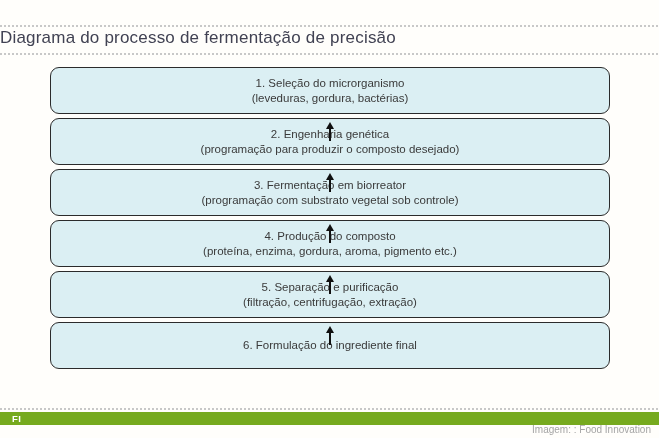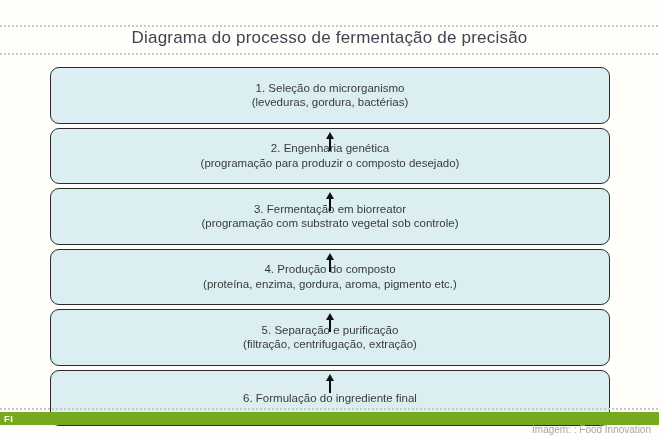--- a/index.html
+++ b/index.html
@@ -20,25 +20,24 @@
   }
   .dotted{
     position:absolute;left:0;right:0;height:2px;
     background-image:repeating-linear-gradient(90deg,#c8c8c8 0 2px,transparent 2px 4px);
   }
   .dotted.d1{top:25px;}
   .dotted.d2{top:53px;}
   .dotted.d3{top:408px;}
   .title{
     position:absolute;top:28px;left:0;right:0;margin:0;
-    text-align:center;
     font-size:17px;font-weight:500;color:#414253;letter-spacing:.2px;
   }
   .diagram{
-    position:absolute;top:67px;left:50px;width:560px;height:359px;
+    position:absolute;top:67px;left:50px;width:560px;height:302px;
     display:flex;flex-direction:column;gap:4px;
   }
   .step-box{
     position:relative;flex:1;
     background:#dbeff3;
     border:1.4px solid #2b2b2b;
     border-radius:9px;
     display:flex;flex-direction:column;align-items:center;justify-content:center;
     text-align:center;
     color:#3a3a3a;font-size:11.5px;line-height:14.5px;
@@ -56,21 +55,21 @@
     border-bottom:7px solid #101010;
   }
   .arrow::after{
     content:"";position:absolute;top:5px;bottom:0;left:50%;margin-left:-1px;
     width:2px;background:#101010;
   }
   .bottom-bar{
     position:absolute;top:412px;left:0;right:0;height:13px;
     background:#76aa1e;color:#ffffff;
     display:flex;align-items:center;
-    padding-left:4px;box-sizing:border-box;
+    padding-left:12px;box-sizing:border-box;
     font-size:9.5px;font-weight:bold;letter-spacing:.5px;
   }
   .credit{
     position:absolute;top:424px;right:8px;
     font-size:10px;font-weight:normal;color:#a4a4a4;
   }
 </style>
 </head>
 <body>
 

